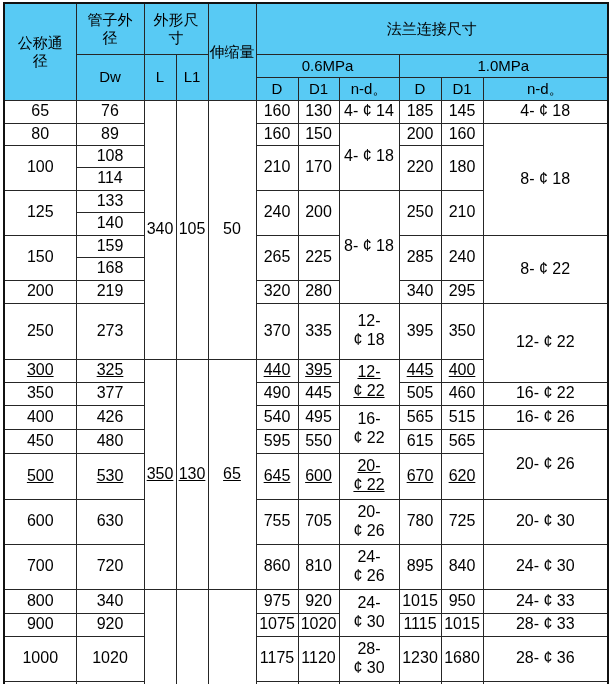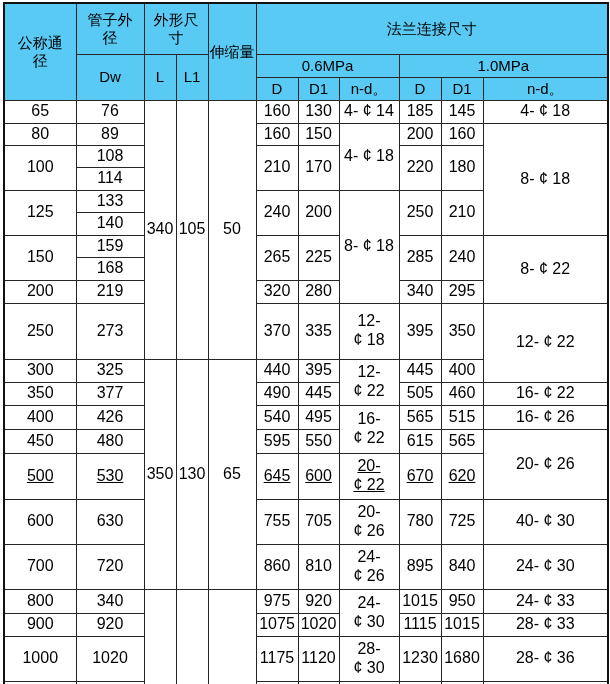--- a/index.html
+++ b/index.html
@@ -156,21 +156,21 @@
           <td>250</td>
           <td>273</td>
           <td>370</td>
           <td>335</td>
           <td>12-
 ¢ 18</td>
           <td>395</td>
           <td>350</td>
           <td rowspan="2">12- ¢ 22</td>
         </tr>
-        <tr style="height: 23px;">
+        <tr style="height: 23px; text-decoration: underline;">
           <td>300</td>
           <td>325</td>
           <td rowspan="7">350</td>
           <td rowspan="7">130</td>
           <td rowspan="7">65</td>
           <td>440</td>
           <td>395</td>
           <td rowspan="2">12-
 ¢ 22</td>
           <td>445</td>
@@ -217,21 +217,21 @@
         </tr>
         <tr style="height: 45px;">
           <td>600</td>
           <td>630</td>
           <td>755</td>
           <td>705</td>
           <td>20-
 ¢ 26</td>
           <td>780</td>
           <td>725</td>
-          <td>40- ¢ 30</td>
+          <td>20- ¢ 30</td>
         </tr>
         <tr style="height: 45px;">
           <td>700</td>
           <td>720</td>
           <td>860</td>
           <td>810</td>
           <td>24-
 ¢ 26</td>
           <td>895</td>
           <td>840</td>

